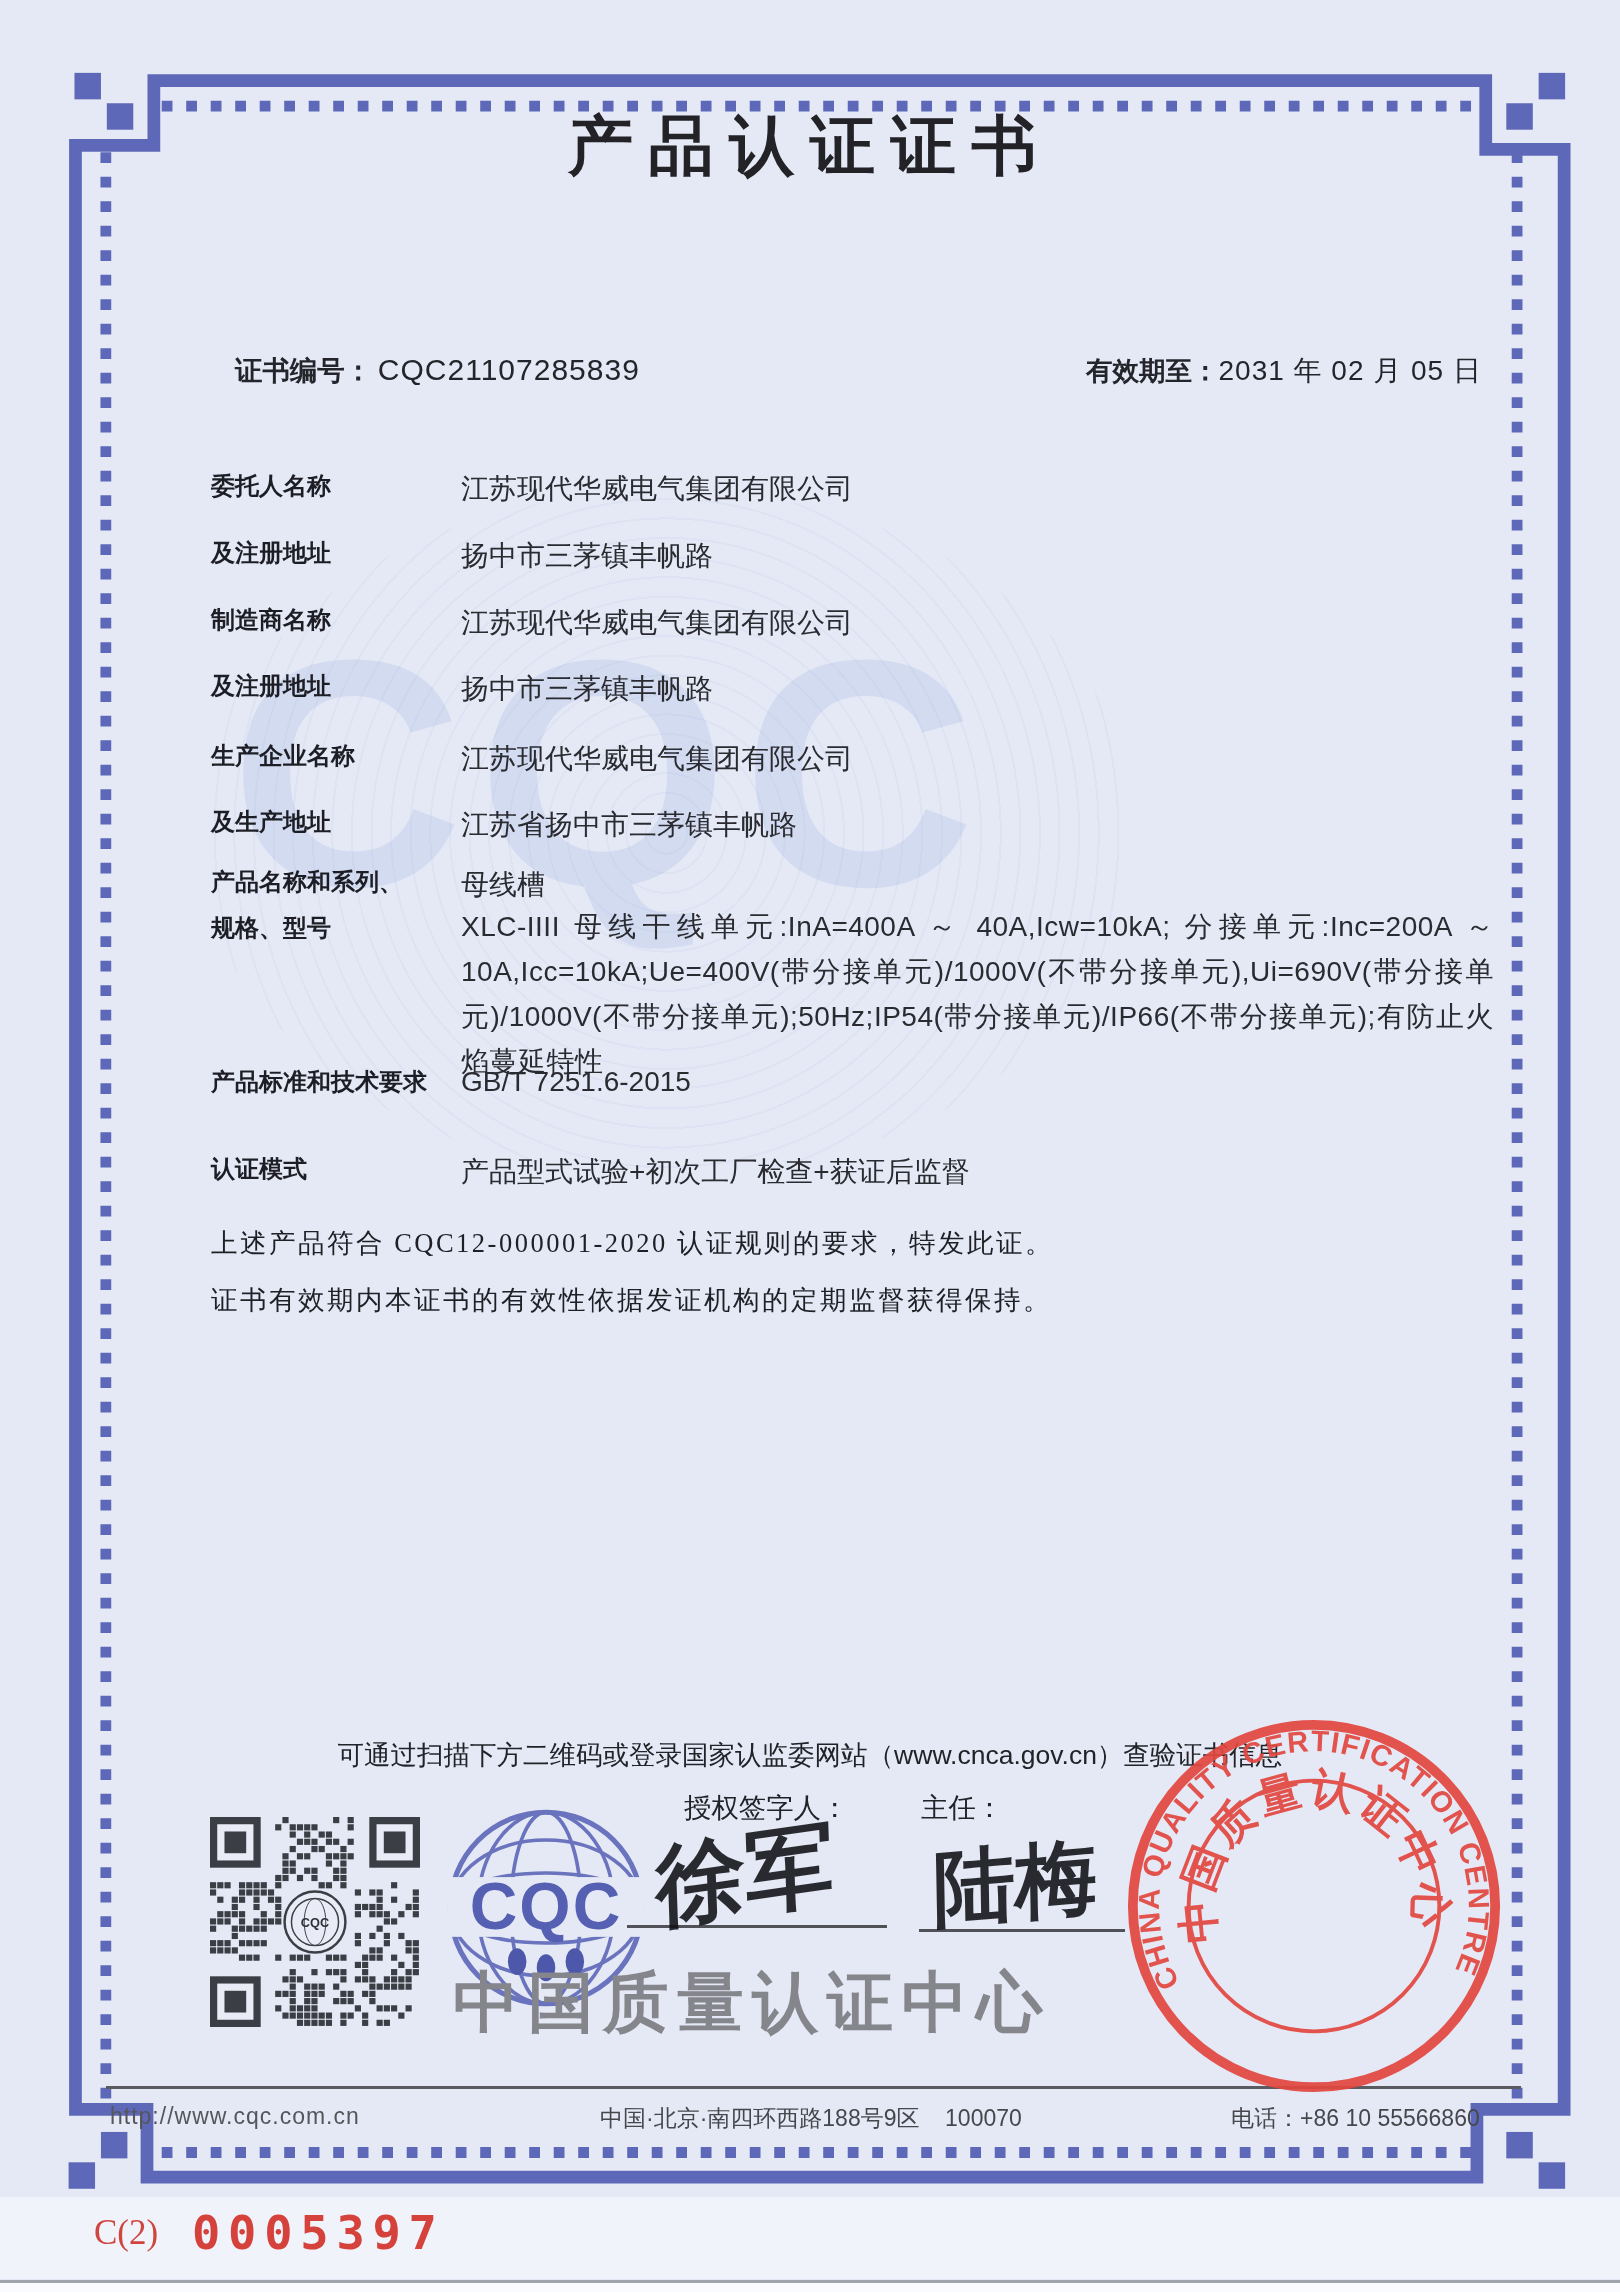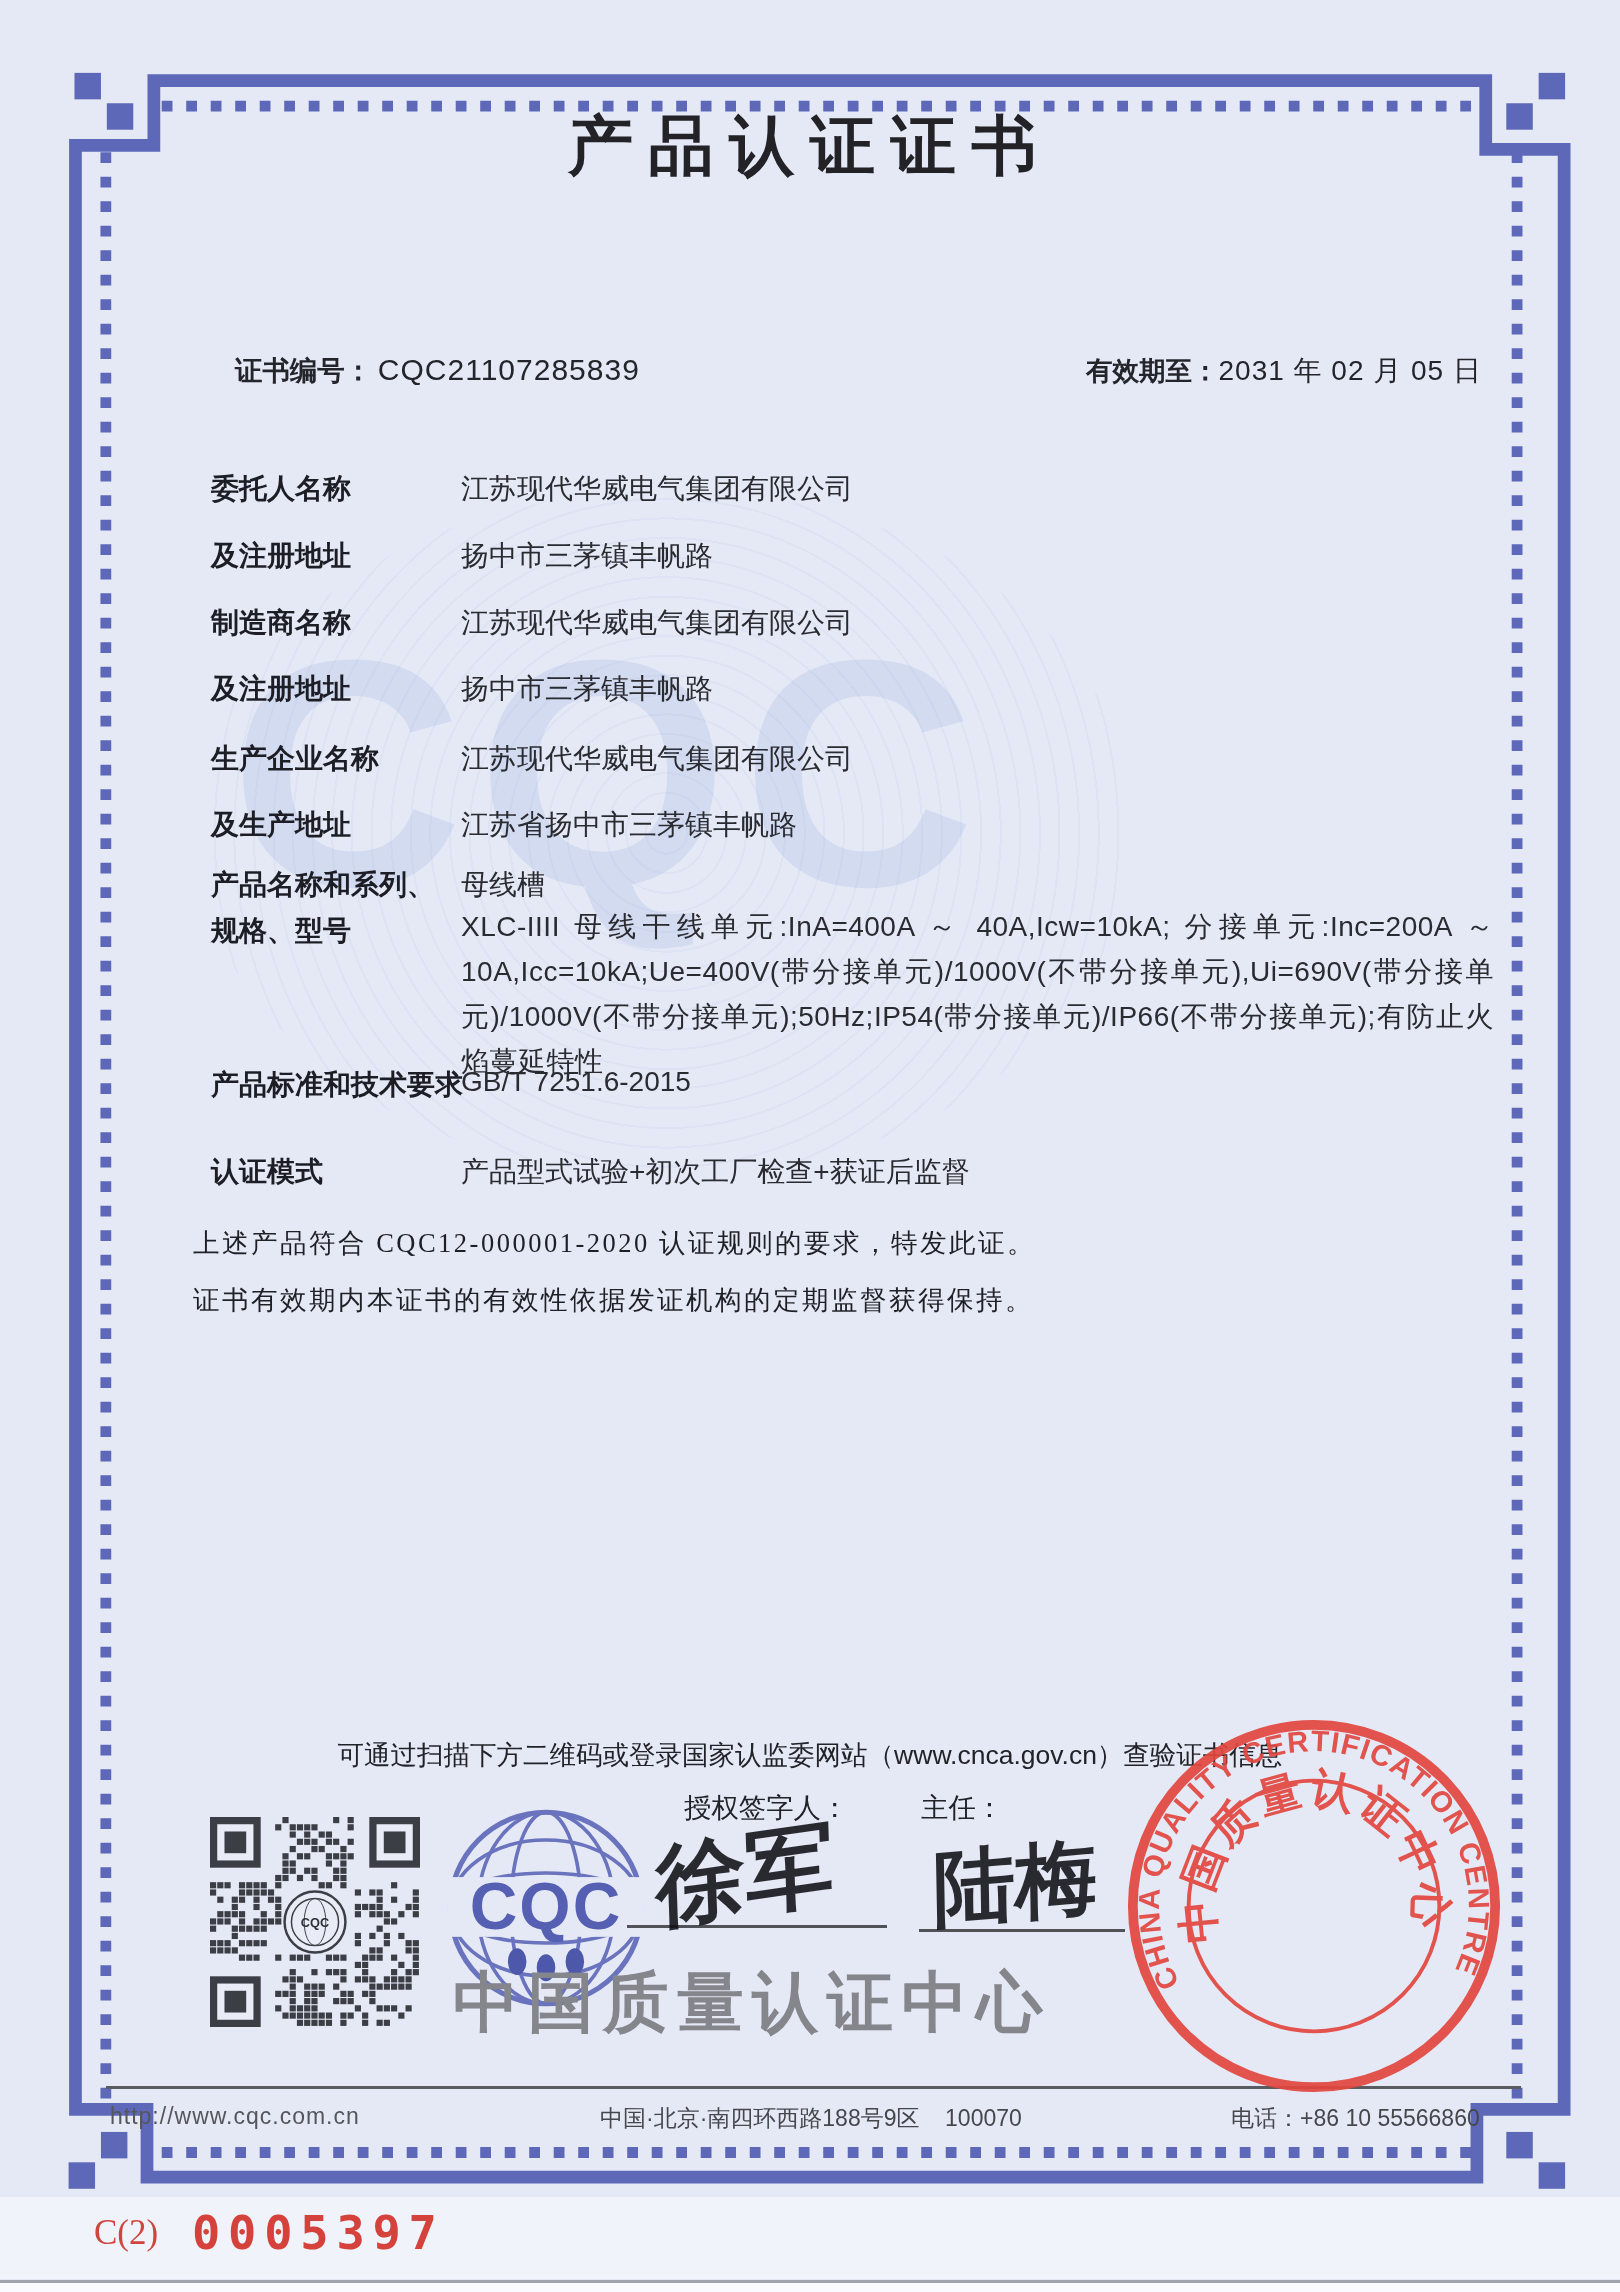--- a/index.html
+++ b/index.html
@@ -24,25 +24,25 @@
   .certno{position:absolute;left:235px;top:353px;z-index:3;}
   .certno .klabel{font-family:Liberation Mono, monospace;font-weight:700;font-size:27.4px;}
   .certno .certval{font-size:30px;letter-spacing:1px;padding-left:5.9px;}
 
   .dates{position:absolute;left:1086px;top:345px;z-index:3;line-height:51px;}
   .dates .row{white-space:pre;}
   .dates .klabel{font-family:"Liberation Serif",serif;font-weight:700;font-size:26.5px;}
   .dates .dval{font-size:28px;font-weight:500;letter-spacing:1px;}
 
   
-  .flabel{position:absolute;left:211px;font-size:28px;font-weight:700;color:#1d1e25;z-index:3;}
+  .flabel{position:absolute;left:211px;font-size:24px;font-weight:700;color:#1d1e25;z-index:3;}
   .fvalue{position:absolute;left:461px;font-size:28px;color:#2a2b31;z-index:3;}
   .spec{width:1033px;line-height:45px;text-align:justify;text-align-last:left;letter-spacing:0.5px;}
 
-  .stmt{position:absolute;left:193px;font-family:"Liberation Serif",serif;font-size:26.5px;
+  .stmt{position:absolute;left:211px;font-family:"Liberation Serif",serif;font-size:26.5px;
     letter-spacing:2.5px;color:#1f2026;z-index:3;}
 
   
   .verify-note{position:absolute;left:0;right:0;top:1737px;text-align:center;font-size:26.5px;color:#222329;z-index:3;}
   .sign-label{position:absolute;top:1790px;font-size:27.4px;font-weight:500;color:#222329;z-index:3;}
   .qr{position:absolute;left:210px;top:1817px;z-index:3;}
   .cqc-logo{position:absolute;left:443px;top:1805px;z-index:3;}
   .sig{position:absolute;font-family:"Liberation Serif",serif;font-weight:700;color:#101014;opacity:.88;z-index:4;white-space:nowrap;}
   .sig1{left:655px;top:1815px;font-size:90px;transform:rotate(-8deg) skewX(-6deg);}
   .sig2{left:933px;top:1829px;font-size:82px;transform:rotate(-5deg) skewX(-4deg);}

